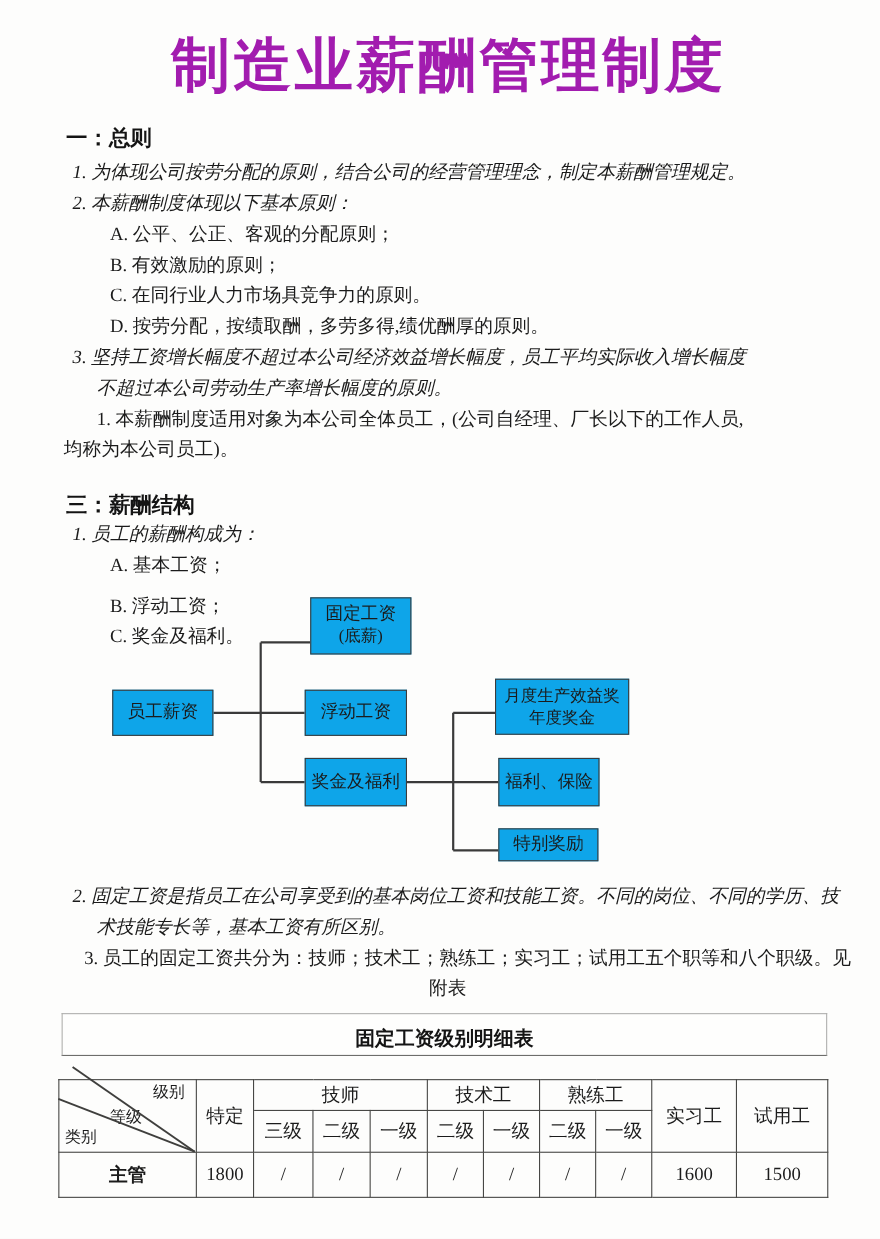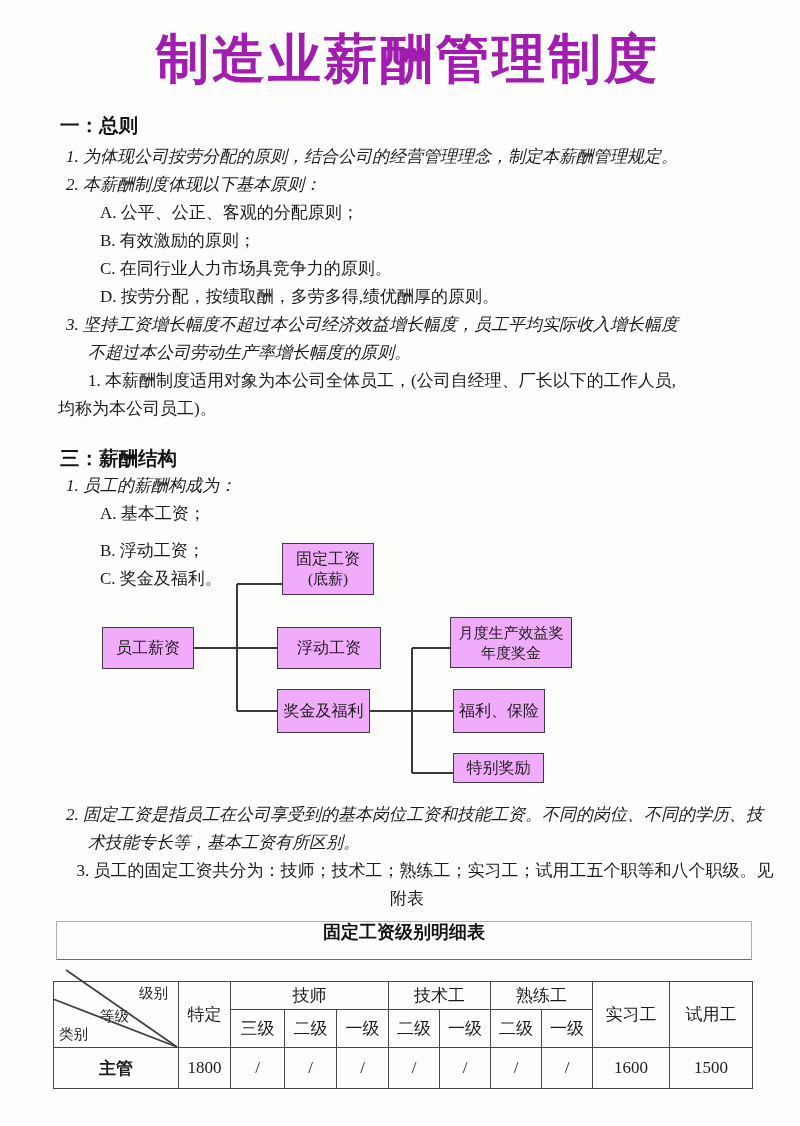--- a/index.html
+++ b/index.html
@@ -43,40 +43,40 @@
   .pind{margin-left:22px;text-indent:30px;}
   .pind36{margin-left:0;text-indent:36px;width:742px;text-align:center;}
   #s1i1{margin-top:4px;}
   #s3i2{margin-top:8px;}
   
   .diagram{position:relative;height:258px;margin-top:7px;}
   .diagram .abs{position:absolute;left:64px;margin:0;text-indent:0;}
   .dbox{
     position:absolute;
     border:1.6px solid #3c3c3c;
-    background:#f0abfc;
+    background:#0ea5e9;
     display:flex;flex-direction:column;
     align-items:center;justify-content:center;
     font-size:16px;line-height:20px;
     text-align:center;
     box-sizing:border-box;
   }
   .dbox .sub{font-size:15px;}
   .dlines{position:absolute;left:0;top:0;pointer-events:none;}
   
   .tablewrap{position:relative;margin-top:8px;}
   .band{
     margin-left:20px;width:696px;height:39px;
     border:1px solid #b0b0ae;border-bottom:1.6px solid #6d6d6b;
     background:#fefefd;
     display:flex;align-items:flex-end;justify-content:center;
     box-sizing:border-box;
     font-family:"Liberation Sans", sans-serif;
     font-weight:bold;font-size:18px;color:#141414;
-    padding-bottom:15px;
+    padding-bottom:3px;
   }
   .corner-artifact{position:absolute;left:0;top:0;z-index:3;pointer-events:none;}
   table.salary{
     margin:21px 0 0 17px;
     border-collapse:collapse;
     table-layout:fixed;
     width:699px;
   }
   table.salary td{
     border:1.6px solid #474745;
@@ -137,21 +137,21 @@
       </g>
     </svg>
 
     <div class="dbox" style="left:66px;top:92px;width:92px;height:42px;text-align:right;">
       <span>员工薪资</span>
     </div>
     <div class="dbox" style="left:246px;top:8px;width:92px;height:52px;">
       <span>固定工资</span>
       <span class="sub">(底薪)</span>
     </div>
-    <div class="dbox" style="left:241px;top:92px;width:104px;height:42px;">
+    <div class="dbox" style="left:241px;top:92px;width:93px;height:42px;">
       <span>浮动工资</span>
     </div>
     <div class="dbox" style="left:241px;top:154px;width:93px;height:44px;">
       <span>奖金及福利</span>
     </div>
     <div class="dbox" style="left:414px;top:82px;width:122px;height:51px;font-size:15px;">
       <span>月度生产效益奖</span>
       <span>年度奖金</span>
     </div>
     <div class="dbox" style="left:417px;top:154px;width:92px;height:44px;">

